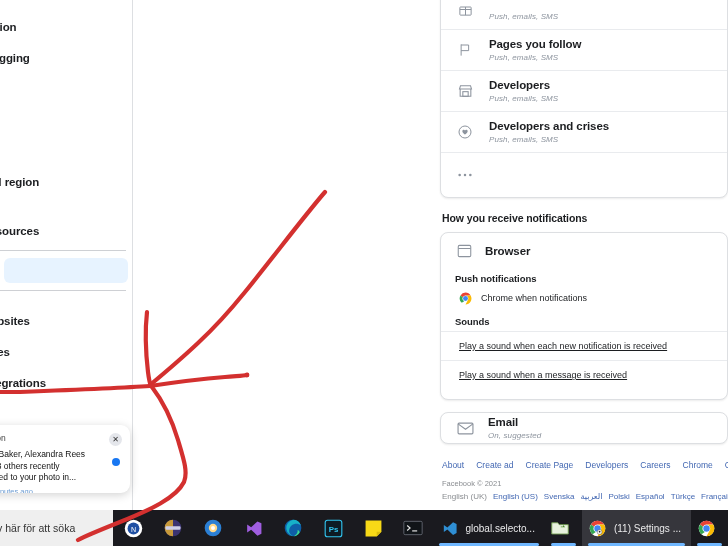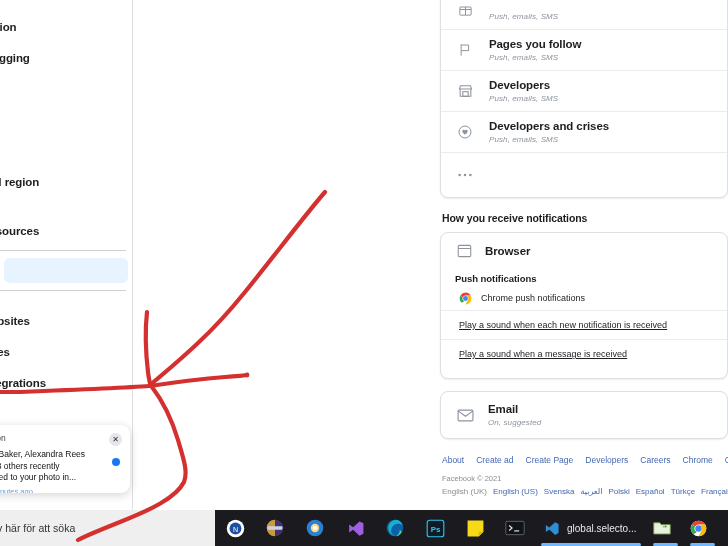--- a/index.html
+++ b/index.html
@@ -93,21 +93,21 @@
   .push-row .t { font-size:9px; color:#1c1e21; }
 
   .sound-row {
     font-size:9px; color:#1c1e21;
     padding: 9px 14px 9px 18px;
     border-top: 1px solid #e9ebee;
     text-decoration: underline;
   }
   .sound-row.first { border-top: 1px solid #e9ebee; }
 
-  .email-card { height: 48px; display:flex; align-items:center; padding: 0 14px; margin-top:12px; }
+  .email-card { height: 32px; display:flex; align-items:center; padding: 0 14px; margin-top:12px; }
   .email-ico { width:20px;height:20px;margin-right:13px;display:flex;align-items:center;justify-content:center;color:#606770;}
 
   
   .footer { width: 290px; margin-top: 16px; padding-left: 2px; }
   .footer-links { display:flex; flex-wrap:nowrap; gap: 12px; font-size:8.5px; color:#4267b2; white-space:nowrap; }
   .footer-links span { cursor:pointer; }
   .footer-copy { font-size:7.5px; color:#8a8d91; margin-top:9px; }
   .footer-langs { display:flex; gap:6px; font-size:8px; margin-top:4px; white-space:nowrap; }
   .footer-langs .cur { color:#8a8d91; }
   .footer-langs .lnk { color:#4267b2; }
@@ -313,23 +313,24 @@
       <div class="push-row">
         <span class="chrome">
           <svg width="13" height="13" viewBox="0 0 48 48">
             <circle cx="24" cy="24" r="22" fill="#fff"></circle>
             <path d="M24 2a22 22 0 0 1 19.05 11H24a11 11 0 0 0-9.9 6.2L5.6 13A22 22 0 0 1 24 2z" fill="#ea4335"></path>
             <path d="M5.6 13l8.5 6.2A11 11 0 0 0 19.3 34L10.2 40A22 22 0 0 1 5.6 13z" fill="#34a853"></path>
             <path d="M43.05 13A22 22 0 0 1 24 46l9-16.5A11 11 0 0 0 24 13z" fill="#fbbc05"></path>
             <circle cx="24" cy="24" r="9" fill="#4285f4"></circle>
           </svg>
         </span>
-        <span class="t">Chrome push notifications</span>
-      </div>
-
+        <span class="t">Chrome when notifications</span>
+      </div>
+
+      <div class="sub-head" style="padding-top:6px">Sounds</div>
 
       <div class="sound-row first">Play a sound when each new notification is received</div>
       <div class="sound-row">Play a sound when a message is received</div>
       <div style="height:10px"></div>
     </div>
 
     <div class="card email-card">
       <div class="email-ico">
         <svg width="17" height="13" viewBox="0 0 24 18" fill="none" stroke="#8d949e" stroke-width="1.6">
           <rect x="1.5" y="1.5" width="21" height="15" rx="1.5"></rect>
@@ -466,20 +467,35 @@
     <div class="tb-win" style="padding:0 6px">
       <span class="wico">
         <svg width="18" height="16" viewBox="0 0 24 20">
           <path d="M1 3h8l2 2.5h12V18H1V3z" fill="#e8f2dd" stroke="#6f9a4e" stroke-width="1.2"></path>
           <path d="M13 9h6l-3-3v2h-3v1z" fill="#4b8b2a"></path>
         </svg>
       </span>
       <span class="tb-underline"></span>
     </div>
 
+    <div class="tb-win active">
+      <span class="wico">
+        <svg width="17" height="17" viewBox="0 0 48 48">
+          <circle cx="24" cy="24" r="22" fill="#fff"></circle>
+          <path d="M24 2a22 22 0 0 1 19.05 11H24a11 11 0 0 0-9.9 6.2L5.6 13A22 22 0 0 1 24 2z" fill="#ea4335"></path>
+          <path d="M5.6 13l8.5 6.2A11 11 0 0 0 19.3 34L10.2 40A22 22 0 0 1 5.6 13z" fill="#34a853"></path>
+          <path d="M43.05 13A22 22 0 0 1 24 46l9-16.5A11 11 0 0 0 24 13z" fill="#fbbc05"></path>
+          <circle cx="24" cy="24" r="9" fill="#4285f4"></circle>
+          <circle cx="30" cy="34" r="7" fill="#f1f1f1" stroke="#222" stroke-width="1"></circle>
+          <path d="M30 30l2.5 2-1 3h-3l-1-3 2.5-2z" fill="#222"></path>
+        </svg>
+      </span>
+      <span>(11) Settings ...</span>
+      <span class="tb-underline"></span>
+    </div>
 
     <div class="tb-win" style="padding:0 6px">
       <span class="wico">
         <svg width="17" height="17" viewBox="0 0 48 48">
           <circle cx="24" cy="24" r="22" fill="#fff"></circle>
           <path d="M24 2a22 22 0 0 1 19.05 11H24a11 11 0 0 0-9.9 6.2L5.6 13A22 22 0 0 1 24 2z" fill="#ea4335"></path>
           <path d="M5.6 13l8.5 6.2A11 11 0 0 0 19.3 34L10.2 40A22 22 0 0 1 5.6 13z" fill="#34a853"></path>
           <path d="M43.05 13A22 22 0 0 1 24 46l9-16.5A11 11 0 0 0 24 13z" fill="#fbbc05"></path>
           <circle cx="24" cy="24" r="9" fill="#4285f4"></circle>
         </svg>

